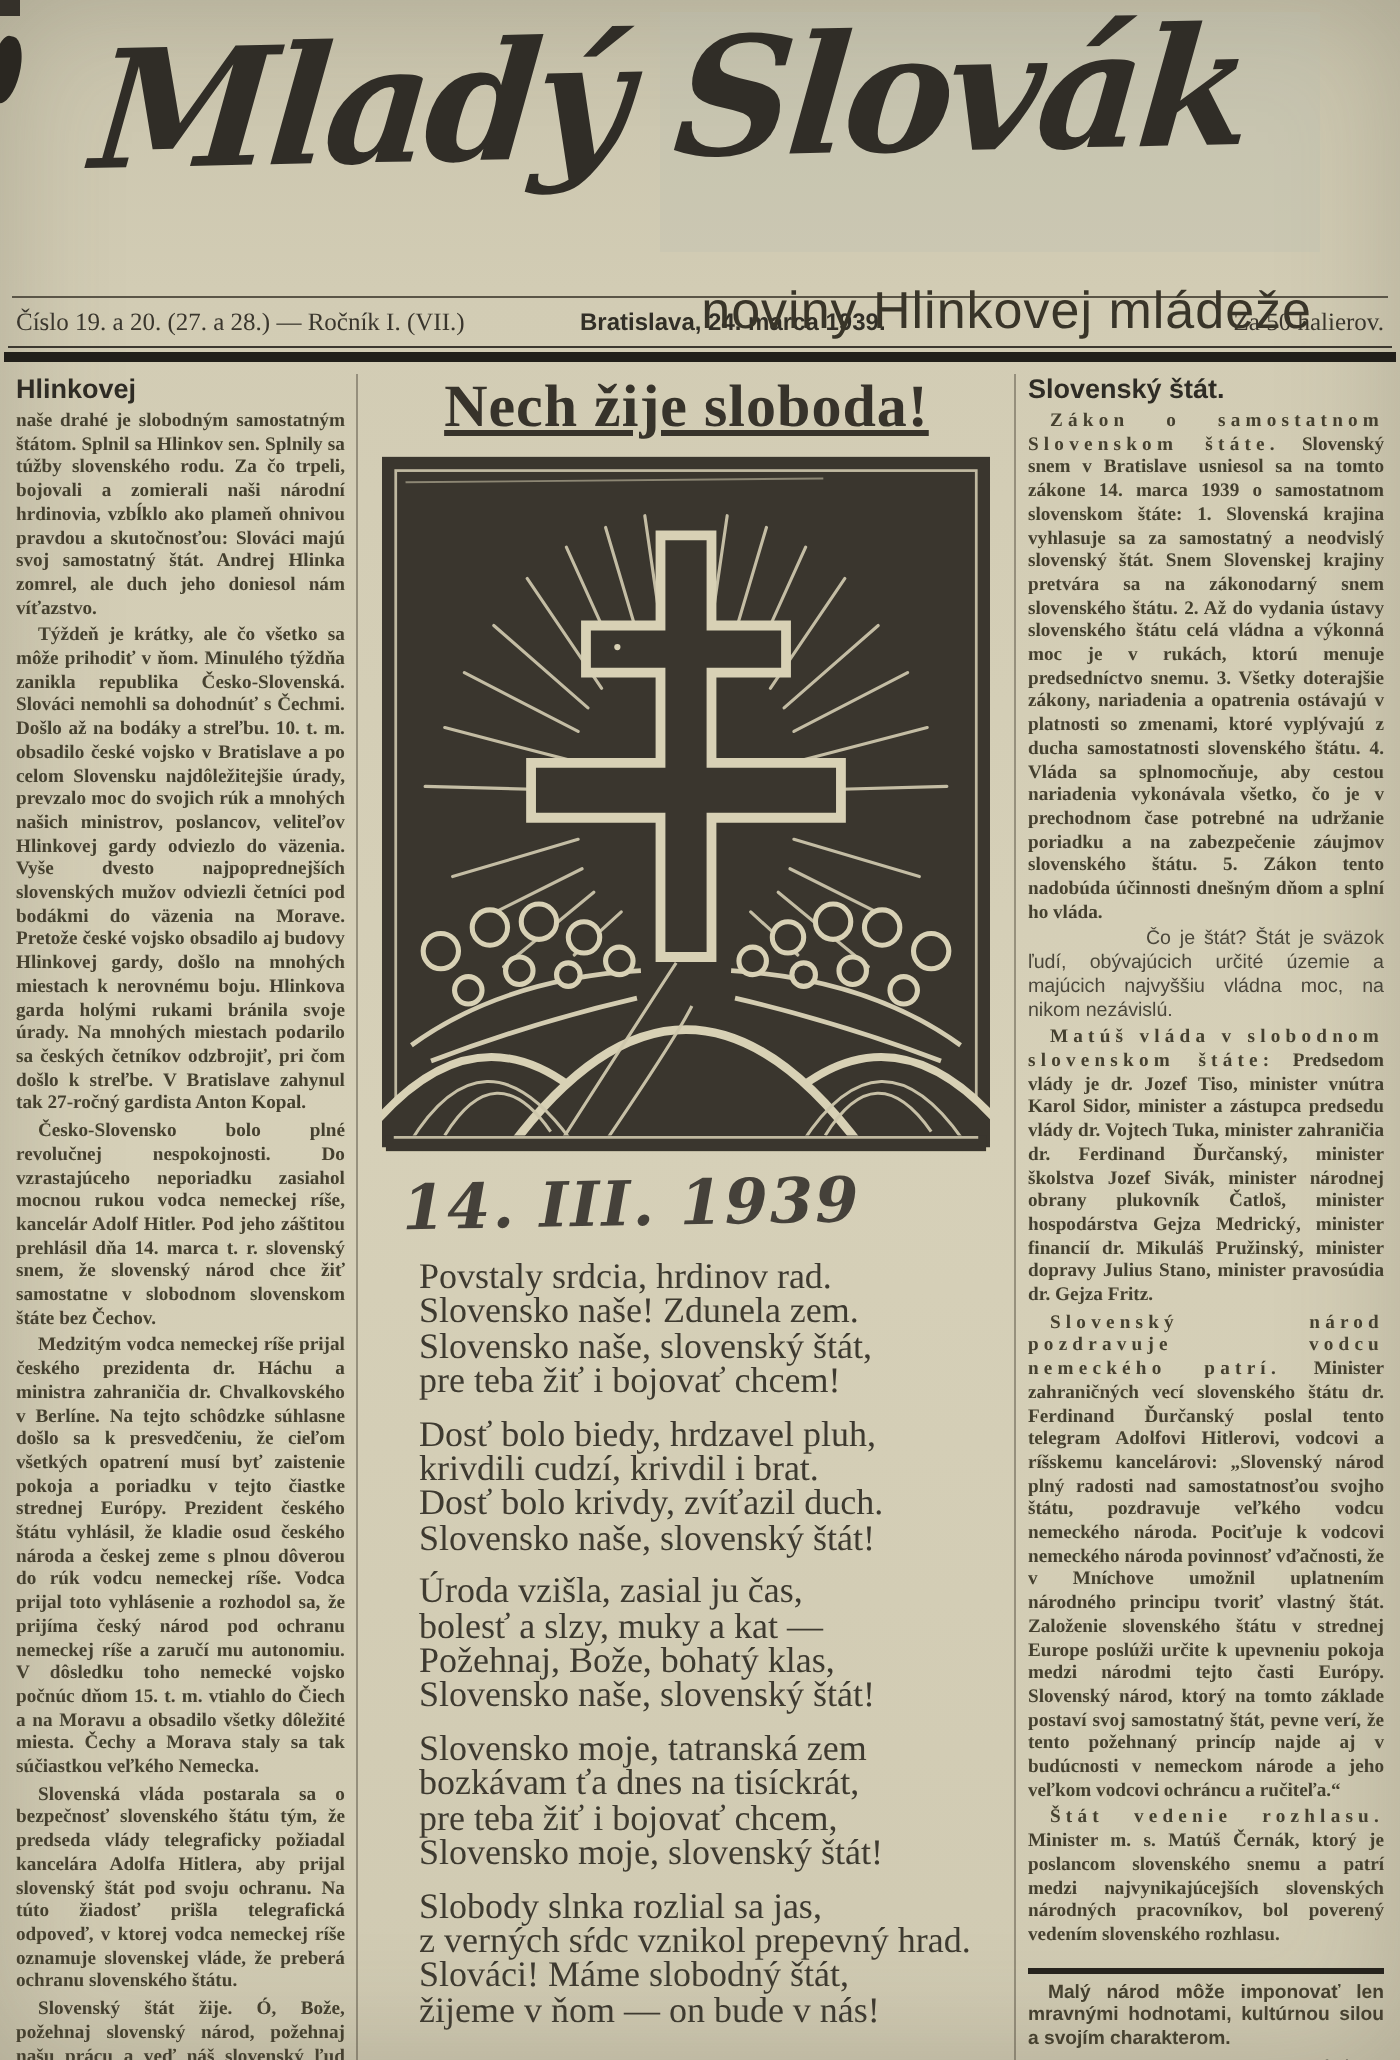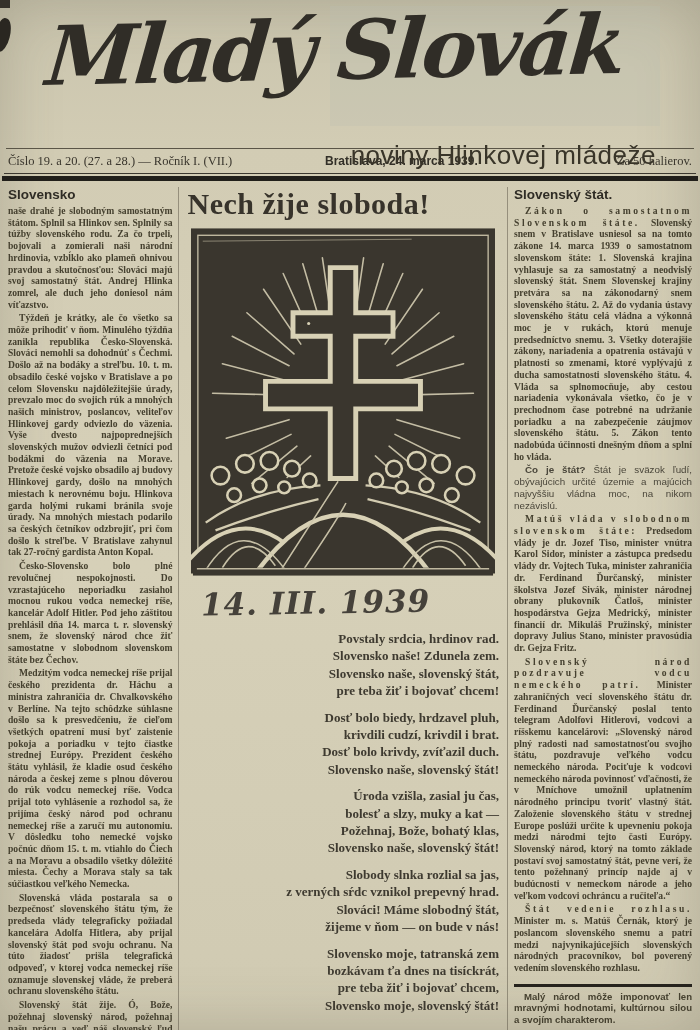--- a/index.html
+++ b/index.html
@@ -21,21 +21,21 @@
     font-size:82px;letter-spacing:-3px;color:#302d27;
     transform:skewX(-6deg) rotate(-1.2deg);white-space:nowrap;
   }
   .mast-sub{
     position:absolute;right:44px;top:104px;
     font-family:"Liberation Sans",sans-serif;font-size:26px;color:#393529;letter-spacing:.5px;margin-top:36px;
   }
   
   .dateline{
     margin:0 6px;border-top:1px solid #5a5547;
-    display:flex;align-items:baseline;padding:5px 2px 4px 2px;font-size:12.5px;gap:35px;
+    display:flex;align-items:baseline;padding:5px 2px 4px 2px;font-size:12.5px;
   }
   .dl-issue{width:258px;color:#3a362d;}
   .dl-place{flex:1;font-family:"Liberation Sans",sans-serif;font-weight:bold;font-size:12px;color:#322f27;padding-left:24px;}
   .dl-price{text-align:right;color:#3a362d;}
   .rule-thin{margin:0 4px;border-top:1.5px solid #3c382f;}
   .rule-thick{margin:2px 2px 0 2px;height:5px;background:#211f1a;}
   
   .columns{display:flex;padding:6px 8px 0 8px;height:870px;}
   .col-left{width:170px;padding-right:6px;}
   .col-center{width:322px;padding:0 8px;border-left:1px solid rgba(75,68,55,.45);border-right:1px solid rgba(75,68,55,.45);}
@@ -44,35 +44,35 @@
     font-family:"Liberation Sans",sans-serif;font-weight:bold;font-size:13.5px;
     color:#2f2c25;margin:0 0 3px 0;
   }
   .body-text p{
     margin:0 0 2px 0;font-size:9.6px;line-height:11.7px;font-weight:bold;
     text-align:justify;color:#45402f;
   }
   .body-text p.ind{text-indent:11px;}
   .lead-spaced{letter-spacing:2.6px;margin-top:24px;}
   .p-sans{font-family:"Liberation Sans",sans-serif;font-weight:normal !important;font-size:9.8px !important;color:#4a463a !important;}
-  .p-sans b{font-weight:bold;}
+  .p-sans b{font-weight:normal;margin-left:48px;}
   
   .headline{
-    font-size:30px;font-weight:bold;letter-spacing:.5px;
-    color:#37332b;margin:0 0 7px 0;font-family:"Liberation Serif",serif;
+    text-align:center;font-size:30px;font-weight:bold;letter-spacing:.5px;
+    color:#37332b;margin:0 0 7px 0;font-family:"Liberation Serif",serif;text-decoration:underline;
   }
   .woodcut{display:block;margin:0 auto;}
   .poem-title{
     font-family:"DejaVu Serif",serif;font-style:italic;font-weight:bold;
     font-size:31px;color:#45413a;margin:8px 0 10px 14px;letter-spacing:1px;
     transform:rotate(-1deg);
   }
   .stanza{
-    white-space:pre-line;font-size:13px;line-height:17.4px;font-weight:bold;
-    color:#3e3a30;margin:0 0 9px 22px;text-align:right;
+    white-space:pre-line;font-size:18px;line-height:17.4px;font-weight:normal;
+    color:#3e3a30;margin:0 0 9px 22px;
   }
   .poem-author{
     margin:14px 0 0 0;text-align:center;padding-left:120px;
     font-size:12.5px;font-weight:bold;letter-spacing:4px;color:#3e3a30;
   }
   
   .quote{margin-top:10px;border-top:3px solid #26231d;padding-top:4px;}
   .quote-text{
     font-family:"Liberation Sans",sans-serif;font-weight:bold;font-size:9.3px;
     line-height:11.5px;color:#4a463a;text-align:justify;text-indent:10px;margin:0;
@@ -99,21 +99,21 @@
     <span class="dl-issue">Číslo 19. a 20. (27. a 28.) — Ročník I. (VII.)</span>
     <span class="dl-place">Bratislava, 24. marca 1939.</span>
     <span class="dl-price">Za 50 halierov.</span>
   </div>
   <div class="rule-thin"></div>
   <div class="rule-thick"></div>
 
   <div class="columns">
 
     <div class="col-left body-text">
-      <h2 class="col-head">Slovensko</h2>
+      <h2 class="col-head">Hlinkovej</h2>
       <p>naše drahé je slobodným samostatným štátom. Splnil sa Hlinkov sen. Splnily sa túžby slovenského rodu. Za čo trpeli, bojovali a zomierali naši národní hrdinovia, vzbĺklo ako plameň ohnivou pravdou a skutočnosťou: Slováci majú svoj samostatný štát. Andrej Hlinka zomrel, ale duch jeho doniesol nám víťazstvo.</p>
       <p class="ind">Týždeň je krátky, ale čo všetko sa môže prihodiť v ňom. Minulého týždňa zanikla republika Česko-Slovenská. Slováci nemohli sa dohodnúť s Čechmi. Došlo až na bodáky a streľbu. 10. t. m. obsadilo české vojsko v Bratislave a po celom Slovensku najdôležitejšie úrady, prevzalo moc do svojich rúk a mnohých našich ministrov, poslancov, veliteľov Hlinkovej gardy odviezlo do väzenia. Vyše dvesto najpoprednejších slovenských mužov odviezli četníci pod bodákmi do väzenia na Morave. Pretože české vojsko obsadilo aj budovy Hlinkovej gardy, došlo na mnohých miestach k nerovnému boju. Hlinkova garda holými rukami bránila svoje úrady. Na mnohých miestach podarilo sa českých četníkov odzbrojiť, pri čom došlo k streľbe. V Bratislave zahynul tak 27-ročný gardista Anton Kopal.</p>
       <p class="ind">Česko-Slovensko bolo plné revolučnej nespokojnosti. Do vzrastajúceho neporiadku zasiahol mocnou rukou vodca nemeckej ríše, kancelár Adolf Hitler. Pod jeho záštitou prehlásil dňa 14. marca t. r. slovenský snem, že slovenský národ chce žiť samostatne v slobodnom slovenskom štáte bez Čechov.</p>
       <p class="ind">Medzitým vodca nemeckej ríše prijal českého prezidenta dr. Háchu a ministra zahraničia dr. Chvalkovského v Berlíne. Na tejto schôdzke súhlasne došlo sa k presvedčeniu, že cieľom všetkých opatrení musí byť zaistenie pokoja a poriadku v tejto čiastke strednej Európy. Prezident českého štátu vyhlásil, že kladie osud českého národa a českej zeme s plnou dôverou do rúk vodcu nemeckej ríše. Vodca prijal toto vyhlásenie a rozhodol sa, že prijíma český národ pod ochranu nemeckej ríše a zaručí mu autonomiu. V dôsledku toho nemecké vojsko počnúc dňom 15. t. m. vtiahlo do Čiech a na Moravu a obsadilo všetky dôležité miesta. Čechy a Morava staly sa tak súčiastkou veľkého Nemecka.</p>
       <p class="ind">Slovenská vláda postarala sa o bezpečnosť slovenského štátu tým, že predseda vlády telegraficky požiadal kancelára Adolfa Hitlera, aby prijal slovenský štát pod svoju ochranu. Na túto žiadosť prišla telegrafická odpoveď, v ktorej vodca nemeckej ríše oznamuje slovenskej vláde, že preberá ochranu slovenského štátu.</p>
       <p class="ind">Slovenský štát žije. Ó, Bože, požehnaj slovenský národ, požehnaj našu prácu a veď náš slovenský ľud prácou k víťazstvu!</p>
     </div>
 
     <div class="col-center">
       <h1 class="headline">Nech žije sloboda!</h1>
@@ -200,28 +200,28 @@
 Slovensko naše, slovenský štát,
 pre teba žiť i bojovať chcem!</div>
       <div class="stanza">Dosť bolo biedy, hrdzavel pluh,
 krivdili cudzí, krivdil i brat.
 Dosť bolo krivdy, zvíťazil duch.
 Slovensko naše, slovenský štát!</div>
       <div class="stanza">Úroda vzišla, zasial ju čas,
 bolesť a slzy, muky a kat —
 Požehnaj, Bože, bohatý klas,
 Slovensko naše, slovenský štát!</div>
+      <div class="stanza">Slovensko moje, tatranská zem
+bozkávam ťa dnes na tisíckrát,
+pre teba žiť i bojovať chcem,
+Slovensko moje, slovenský štát!</div>
       <div class="stanza">Slobody slnka rozlial sa jas,
 z verných sŕdc vznikol prepevný hrad.
 Slováci! Máme slobodný štát,
 žijeme v ňom — on bude v nás!</div>
-      <div class="stanza">Slovensko moje, tatranská zem
-bozkávam ťa dnes na tisíckrát,
-pre teba žiť i bojovať chcem,
-Slovensko moje, slovenský štát!</div>
       <div class="poem-author">Anton Kudja.</div>
     </div>
 
     <div class="col-right body-text">
       <h2 class="col-head">Slovenský štát.</h2>
 
       <p class="ind">
         <span class="lead-spaced">Zákon o samostatnom Slovenskom štáte.</span>
         <span>Slovenský snem v Bratislave usniesol sa na tomto zákone 14. marca 1939 o samostatnom slovenskom štáte: 1. Slovenská krajina vyhlasuje sa za samostatný a neodvislý slovenský štát. Snem Slovenskej krajiny pretvára sa na zákonodarný snem slovenského štátu. 2. Až do vydania ústavy slovenského štátu celá vládna a výkonná moc je v rukách, ktorú menuje predsedníctvo snemu. 3. Všetky doterajšie zákony, nariadenia a opatrenia ostávajú v platnosti so zmenami, ktoré vyplývajú z ducha samostatnosti slovenského štátu. 4. Vláda sa splnomocňuje, aby cestou nariadenia vykonávala všetko, čo je v prechodnom čase potrebné na udržanie poriadku a na zabezpečenie záujmov slovenského štátu. 5. Zákon tento nadobúda účinnosti dnešným dňom a splní ho vláda.</span>
       </p>

